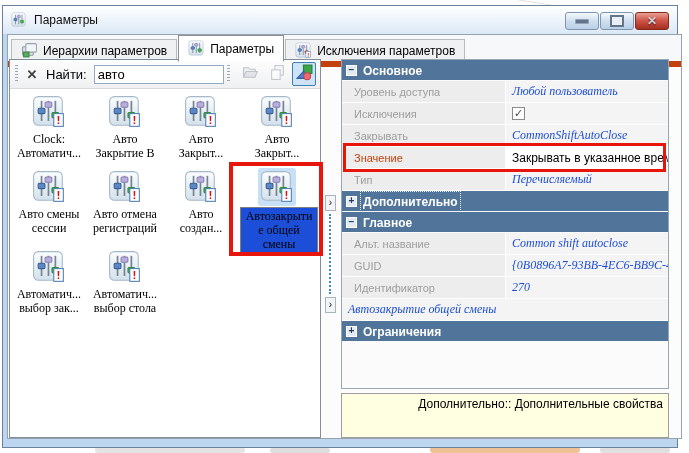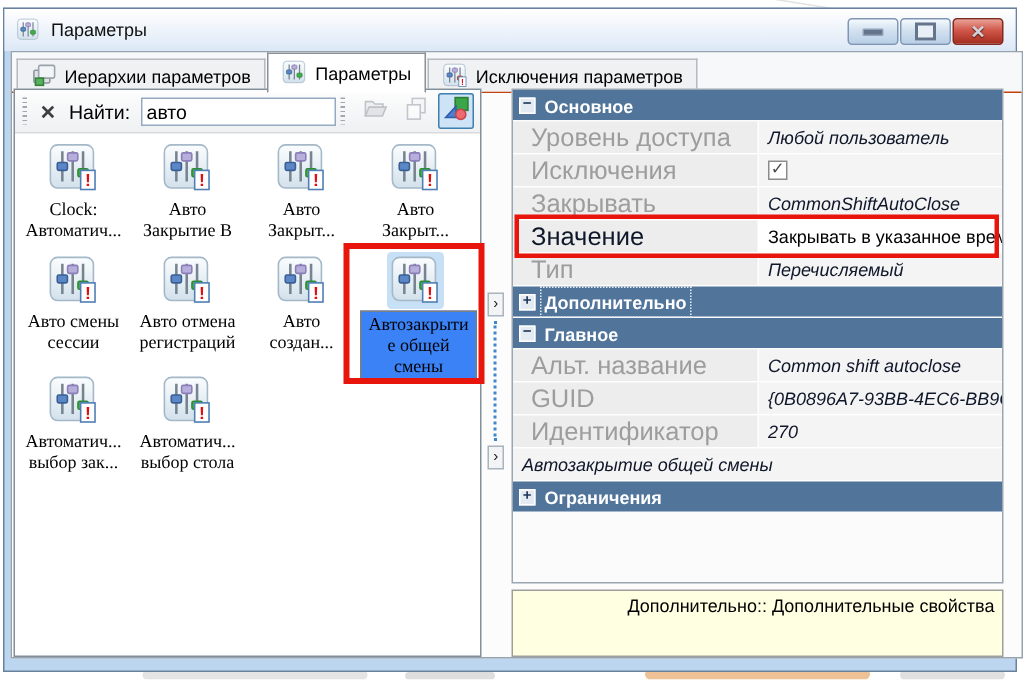--- a/index.html
+++ b/index.html
@@ -33,21 +33,21 @@
   .winbtn.close{right:8px;background:linear-gradient(#e9a196,#d0574a 45%,#a52e1f);border-color:#84291d;}
   .glyph-min{width:12px;height:3px;background:#64758b;border:1px solid #8fa2b8;border-radius:1px;}
   .glyph-max{width:10px;height:8px;border:2px solid #64758b;background:#e8eff7;}
   .glyph-close{color:#cfd3db;font-weight:bold;font-size:12px;line-height:12px;text-shadow:0 1px 1px #511108;}
 
   .client{position:absolute;left:4px;top:28px;width:675px;height:405px;box-sizing:border-box;
        background:#fcfcfc;border:1px solid #96a3ae;}
 
   
   .tabstrip{position:absolute;left:0;top:0;right:0;height:26px;display:flex;align-items:flex-end;
-       border-bottom:1px solid #c2410c;padding-left:3px;background:#f7f8f9;}
+       border-bottom:6px solid #c2410c;padding-left:3px;background:#f7f8f9;}
   .tab{display:inline-flex;align-items:center;gap:5px;padding:0 9px;height:21px;
        background:#f0f1f3;border:1px solid #b7babe;border-bottom:none;margin-right:1px;
        font-size:12px;cursor:pointer;white-space:nowrap;}
   .tab.active{height:25px;background:#fff;border-color:#8b9095;margin-bottom:-1px;
        border-bottom:1px solid #fff;z-index:3;}
   .tabicon{width:17px;height:17px;display:inline-flex;}
 
   
   .left-panel{position:absolute;left:1px;top:24px;width:312px;height:379px;box-sizing:border-box;
        background:#fff;border:1px solid #828f9a;}
@@ -65,21 +65,21 @@
   .tbtn.disabled{opacity:.55;}
   .tbtn.toggled{background:#cfe3f7;border-color:#3c7fb1;}
   .tbtn svg{width:17px;height:17px;}
   .btn-group{margin-left:auto;display:flex;align-items:center;}
 
   .icon-area{position:absolute;left:0;top:29px;right:0;bottom:0;overflow:hidden;}
   .gitem{position:absolute;width:74px;text-align:center;cursor:pointer;}
   .iconwrap{width:38px;height:38px;margin:0 auto;display:flex;align-items:center;justify-content:center;border-radius:3px;}
   .gitem.selected .iconwrap{background:#c8e0f5;}
   .glabel{font-size:12px;line-height:14px;margin-top:1px;color:#000;font-family:Liberation Serif, serif;}
-  .gitem.selected .glabel{background:#3b82f6;border:1px solid #7e7e7e;width:78px;box-sizing:border-box;
+  .gitem.selected .glabel{background:#1d4ed8;border:1px solid #7e7e7e;width:78px;box-sizing:border-box;
        margin:1px auto 0;padding:1px 1px;}
 
   .annot{position:absolute;border:4px solid #e8150d;box-sizing:border-box;pointer-events:none;z-index:6;}
   #annot-item{left:219px;top:102px;width:94px;height:94px;}
 
   
   .vsplit{position:absolute;left:316px;top:24px;width:13px;height:379px;}
   .varrow{position:absolute;left:1px;width:11px;height:16px;box-sizing:border-box;
        border:1px solid #aab4bd;background:#f2f4f5;color:#222;font-size:10px;line-height:13px;
        text-align:center;cursor:pointer;}
@@ -91,26 +91,26 @@
   .pgrid{position:absolute;left:333px;top:24px;width:328px;height:330px;box-sizing:border-box;
        background:#fbfbfb;border:1px solid #9aa6b2;overflow:hidden;}
   .psec-header{height:20px;background:#50749a;color:#fff;font-weight:bold;font-size:12px;
        display:flex;align-items:center;margin-bottom:1px;cursor:pointer;}
   .expander{width:11px;height:11px;box-sizing:border-box;margin:0 6px 0 4px;background:#e3eaf2;
        border:1px solid #fff;color:#20395a;font-size:10px;line-height:8px;text-align:center;
        font-weight:bold;cursor:pointer;}
   .ptitle{padding-top:1px;}
   .psec-header.focused .ptitle{outline:1px dotted #e8edf3;outline-offset:2px;}
   .prow{display:flex;height:21px;border-bottom:1px solid #fff;cursor:default;}
-  .plabel{width:164px;box-sizing:border-box;background:#ededed;color:#9d9d9d;font-size:17px;
+  .plabel{width:164px;box-sizing:border-box;background:#ededed;color:#9d9d9d;font-size:11px;
        display:flex;align-items:center;padding-left:12px;border-right:1px solid #fff;overflow:hidden;white-space:nowrap;}
   .pvalue{flex:1;background:#f4f4f4;display:flex;align-items:center;padding-left:6px;font-size:12px;
        overflow:hidden;white-space:nowrap;}
-  .pvalue.readonly{font-style:italic;color:#0f172a;}
-  .prow.editable .plabel{color:#0f172a;}
+  .pvalue.readonly{font-style:italic;color:#1d4ed8;font-family:Liberation Serif, serif;}
+  .prow.editable .plabel{color:#c2410c;}
   .prow.editable .pvalue{background:#fff;color:#000;}
   .checkbox{width:13px;height:13px;box-sizing:border-box;border:1px solid #8a8a8a;background:#fff;
        font-size:11px;line-height:11px;color:#4a4a4a;text-align:center;cursor:pointer;}
   #annot-row{left:1px;top:83px;width:323px;height:29px;border-width:3px;}
 
   
   .descbox{position:absolute;left:333px;top:358px;width:328px;height:45px;box-sizing:border-box;
        background:#ffffe1;border:1px solid #9e9e9e;padding:3px 5px;font-size:12px;color:#000;text-align:right;}
 </style>
 </head>

